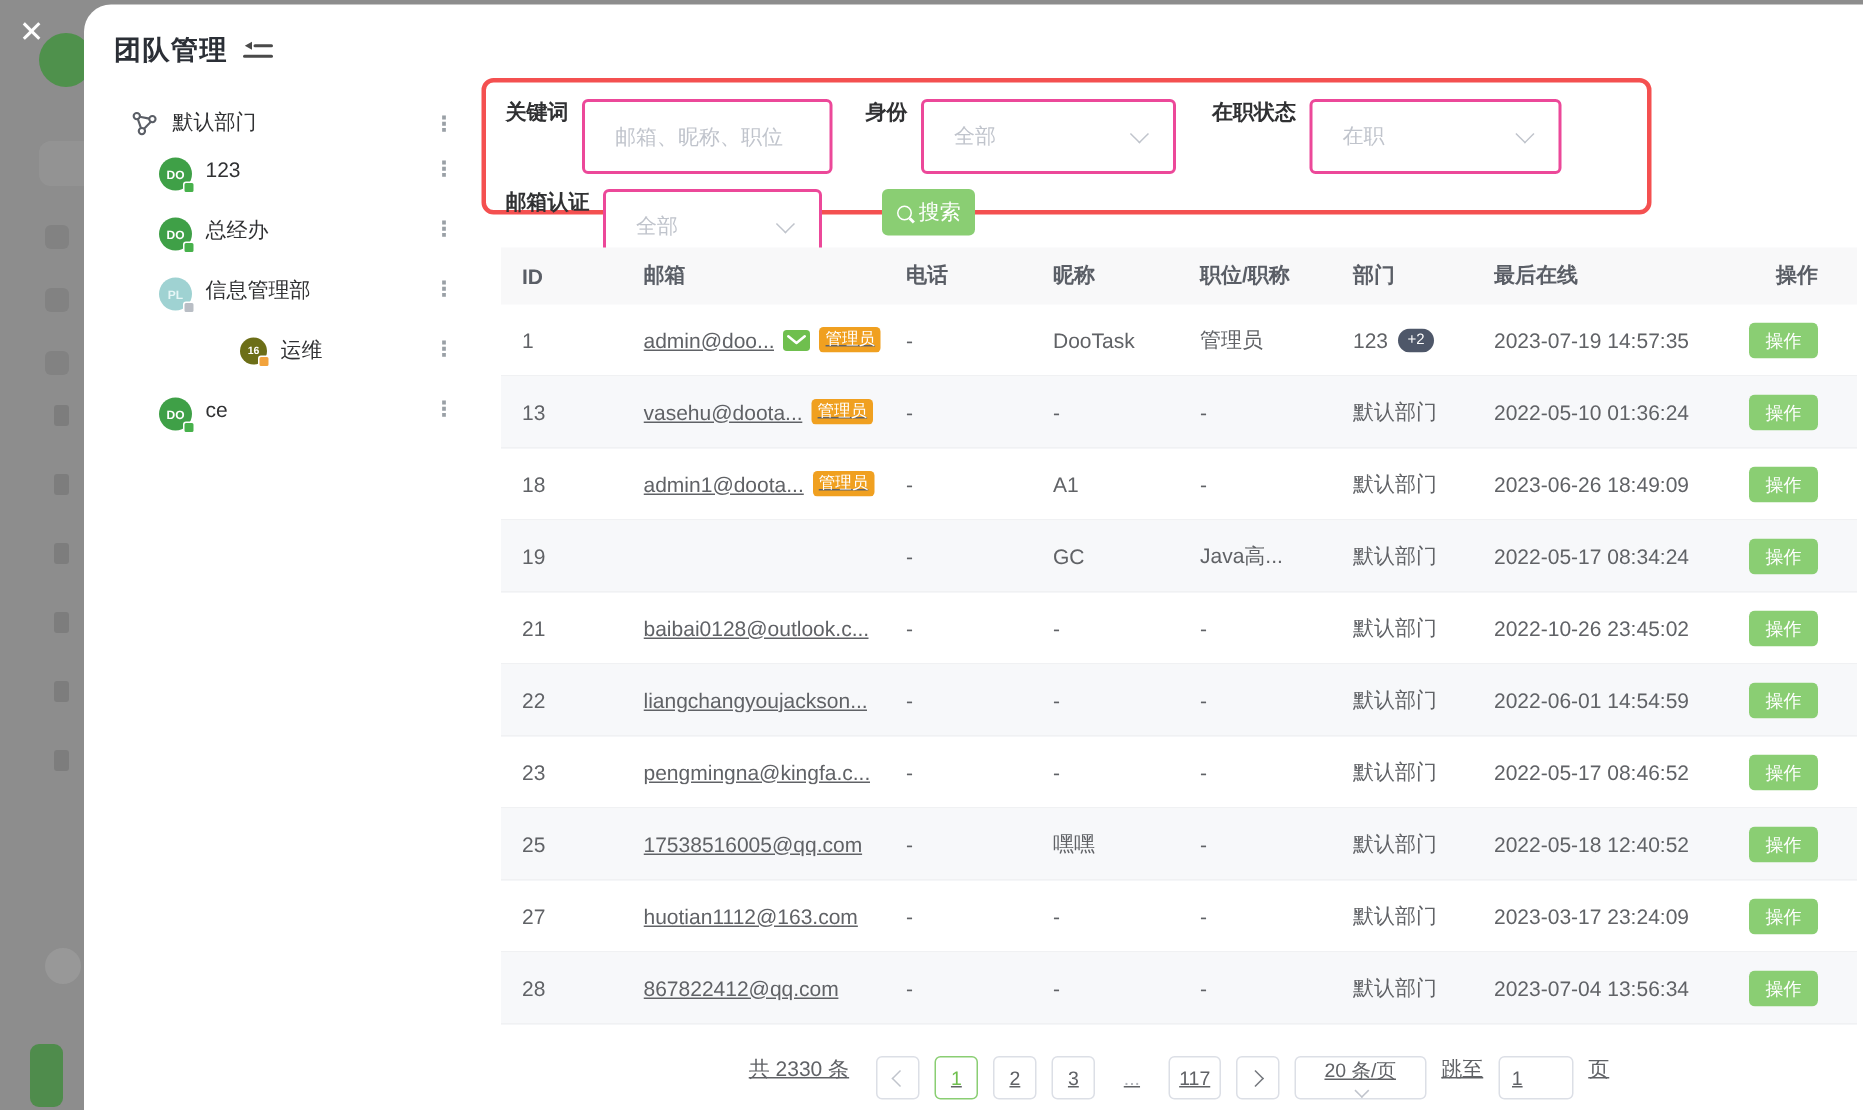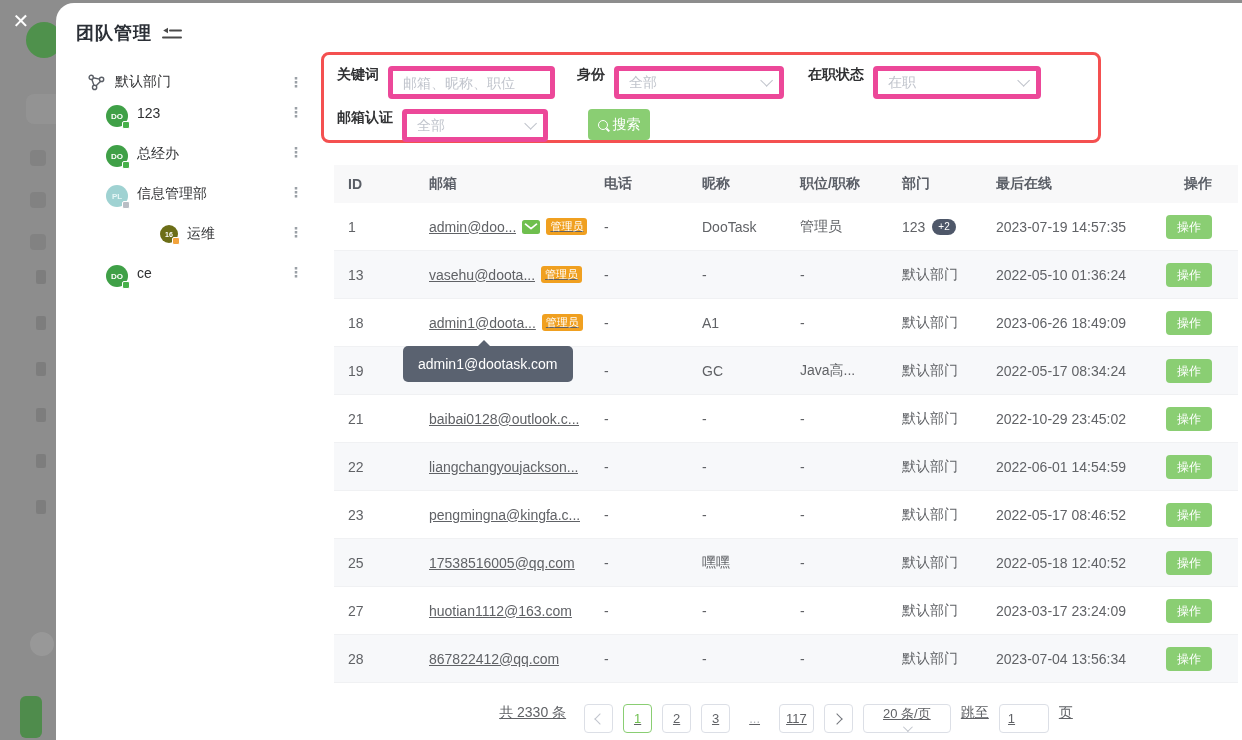--- a/index.html
+++ b/index.html
@@ -48,22 +48,22 @@
     border-radius:2px; border:1.5px solid #fff; }
   .sb-label { flex:1; margin-left:9px; font-size:14px; color:#303133;
     white-space:nowrap; overflow:hidden; }
   .more { color:#9aa0a6; font-size:14px; font-weight:bold; cursor:pointer; line-height:1; }
 
   
   .filters { position:absolute; left:265px; top:49px; width:780px; height:91px;
     border:3px solid #f45050; border-radius:8px; padding:11px 0 0 13px; background:#fff; }
   .f-row { display:flex; align-items:flex-start; margin-bottom:10px; }
   .f-label { font-size:14px; font-weight:bold; color:#303133; margin-right:9px; white-space:nowrap; }
-  .f-input, .f-select { height:33px; border:5px solid #ec4899; border-radius:4px;
-    font-size:14px; padding:0 10px; color:#606266; background:#fff; font-family:inherit; }
+  .f-input, .f-select { height:50px; border:2px solid #ec4899; border-radius:4px;
+    font-size:14px; padding:0 20px; color:#606266; background:#fff; font-family:inherit; }
   .f-input::placeholder { color:#c0c4cc; }
   .f-select { display:flex; align-items:center; justify-content:space-between; cursor:pointer; }
   .f-select .sel-text { color:#c0c4cc; }
   .chevron { width:9px; height:9px; border-right:1.5px solid #c0c4cc;
     border-bottom:1.5px solid #c0c4cc; transform:rotate(45deg) translateY(-3px); flex:0 0 auto; }
   .w-keyword { width:167px; }
   .w-identity { width:170px; margin-right:24px; }
   .w-status { width:168px; }
   .w-verify { width:146px; margin-right:40px; }
   .gap1 { width:22px; }
@@ -317,21 +317,21 @@
           <div class="t-cell">21</div>
           <div class="t-cell email">
             <span class="email-text">baibai0128@outlook.c...</span>
           </div>
           <div class="t-cell">-</div>
           <div class="t-cell">-</div>
           <div class="t-cell">-</div>
           <div class="t-cell dept-cell">
             <span>默认部门</span>
           </div>
-          <div class="t-cell">2022-10-29 23:45:02</div>
+          <div class="t-cell">2022-10-26 23:45:02</div>
           <div class="t-cell actions">
             <button class="op-btn">操作</button>
           </div>
         </div>
         <div class="t-row">
           <div class="t-cell">22</div>
           <div class="t-cell email">
             <span class="email-text">liangchangyoujackson...</span>
           </div>
           <div class="t-cell">-</div>
@@ -405,23 +405,20 @@
             <span>默认部门</span>
           </div>
           <div class="t-cell">2023-07-04 13:56:34</div>
           <div class="t-cell actions">
             <button class="op-btn">操作</button>
           </div>
         </div>
       </div>
   </div>
 
-  <div class="tooltip">
-    <span>admin1@dootask.com</span>
-  </div>
 
   <div class="pagination">
     <span class="pg-total">共 2330 条</span>
     <div class="pg-btn pg-prev">
         <span class="pg-arrow"></span>
       </div>
     <span id="pg-pages" style="display:flex;gap:10px;">
         <div class="pg-btn active">1</div>
         <div class="pg-btn">2</div>
         <div class="pg-btn">3</div>

